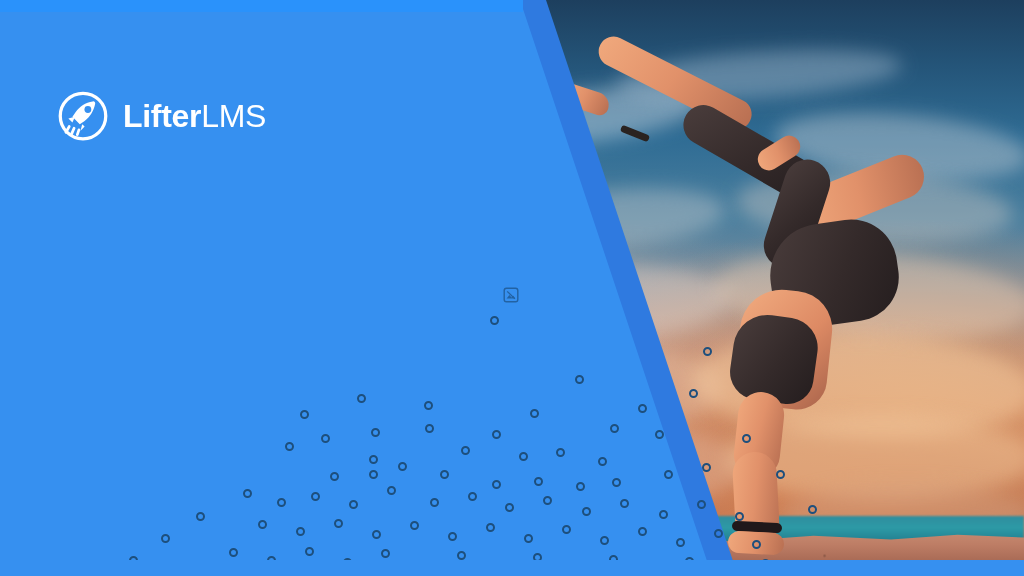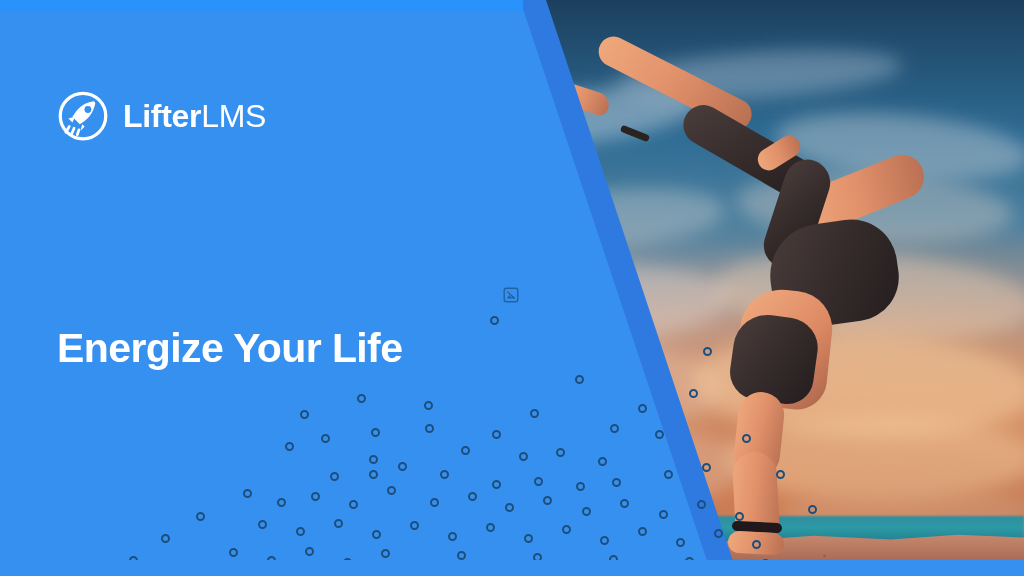--- a/index.html
+++ b/index.html
@@ -362,21 +362,20 @@
       <circle cx="32" cy="32" r="28" fill="none" stroke="#ffffff" stroke-width="4"></circle>
       <path d="M44 14c-9 1-16 6-21 13l-4 6 9 9 6-4c7-5 11-12 13-21 .3-2-1-3.3-3-3z" fill="#ffffff"></path>
       <circle cx="38" cy="24" r="4.2" fill="#3690f0"></circle>
       <path d="M22 33l-8 2 5 5z" fill="#ffffff"></path>
       <path d="M31 42l-2 8 5-5z" fill="#ffffff"></path>
       <path d="M15 45l-4 7M21 47l-3 7M27 49l-2 6" stroke="#ffffff" stroke-width="3.4" stroke-linecap="round" fill="none"></path>
     </svg>
     <div class="logo-word"><span class="b">Lifter</span><span class="l">LMS</span></div>
   </div>
 
-  <h2 class="subhead">Energize Your Life</h2>
 
   <svg class="broken-img-icon" viewBox="0 0 16 16">
     <rect x="1.2" y="1.2" width="13.6" height="13.6" rx="2.2" fill="none" stroke="#1f5a96" stroke-width="1.4"></rect>
     <path d="M3.6 11.6 6.4 8l2.1 2.4L10.2 8.8l2.2 2.8z" fill="#1f5a96"></path>
     <path d="M4.2 4.4 11.8 11.8" stroke="#1f5a96" stroke-width="1.2"></path>
   </svg>
 
 </div>
 
 </body></html>

